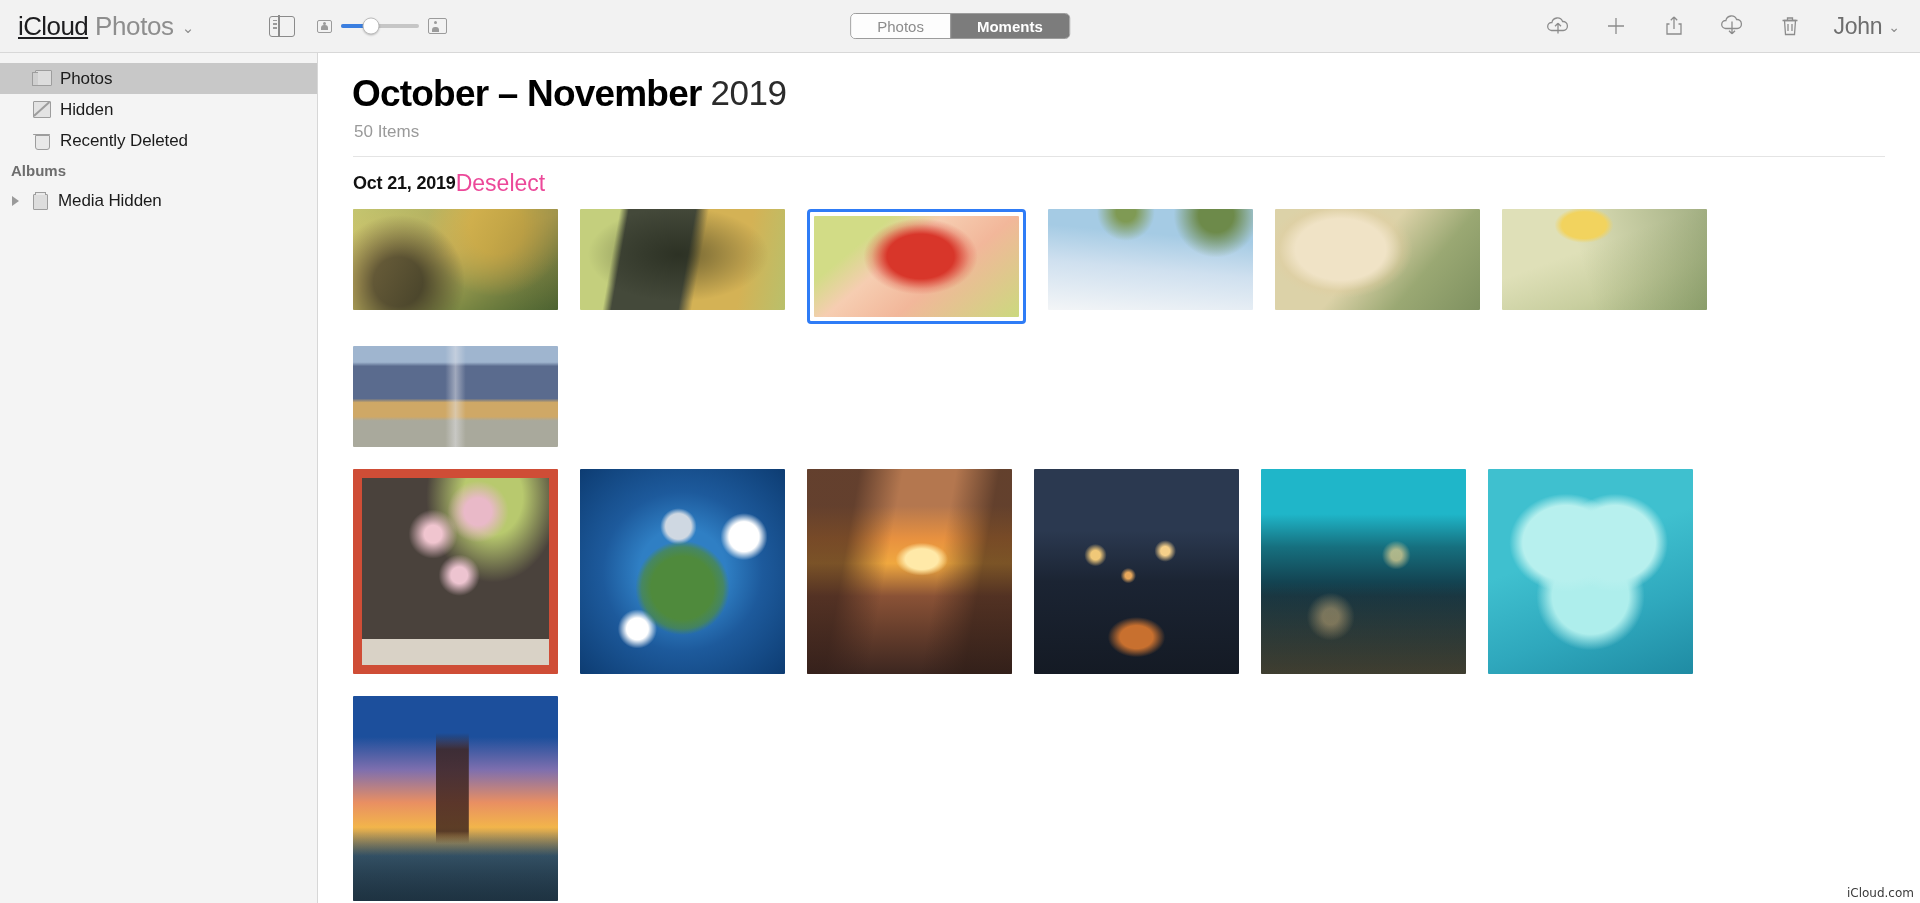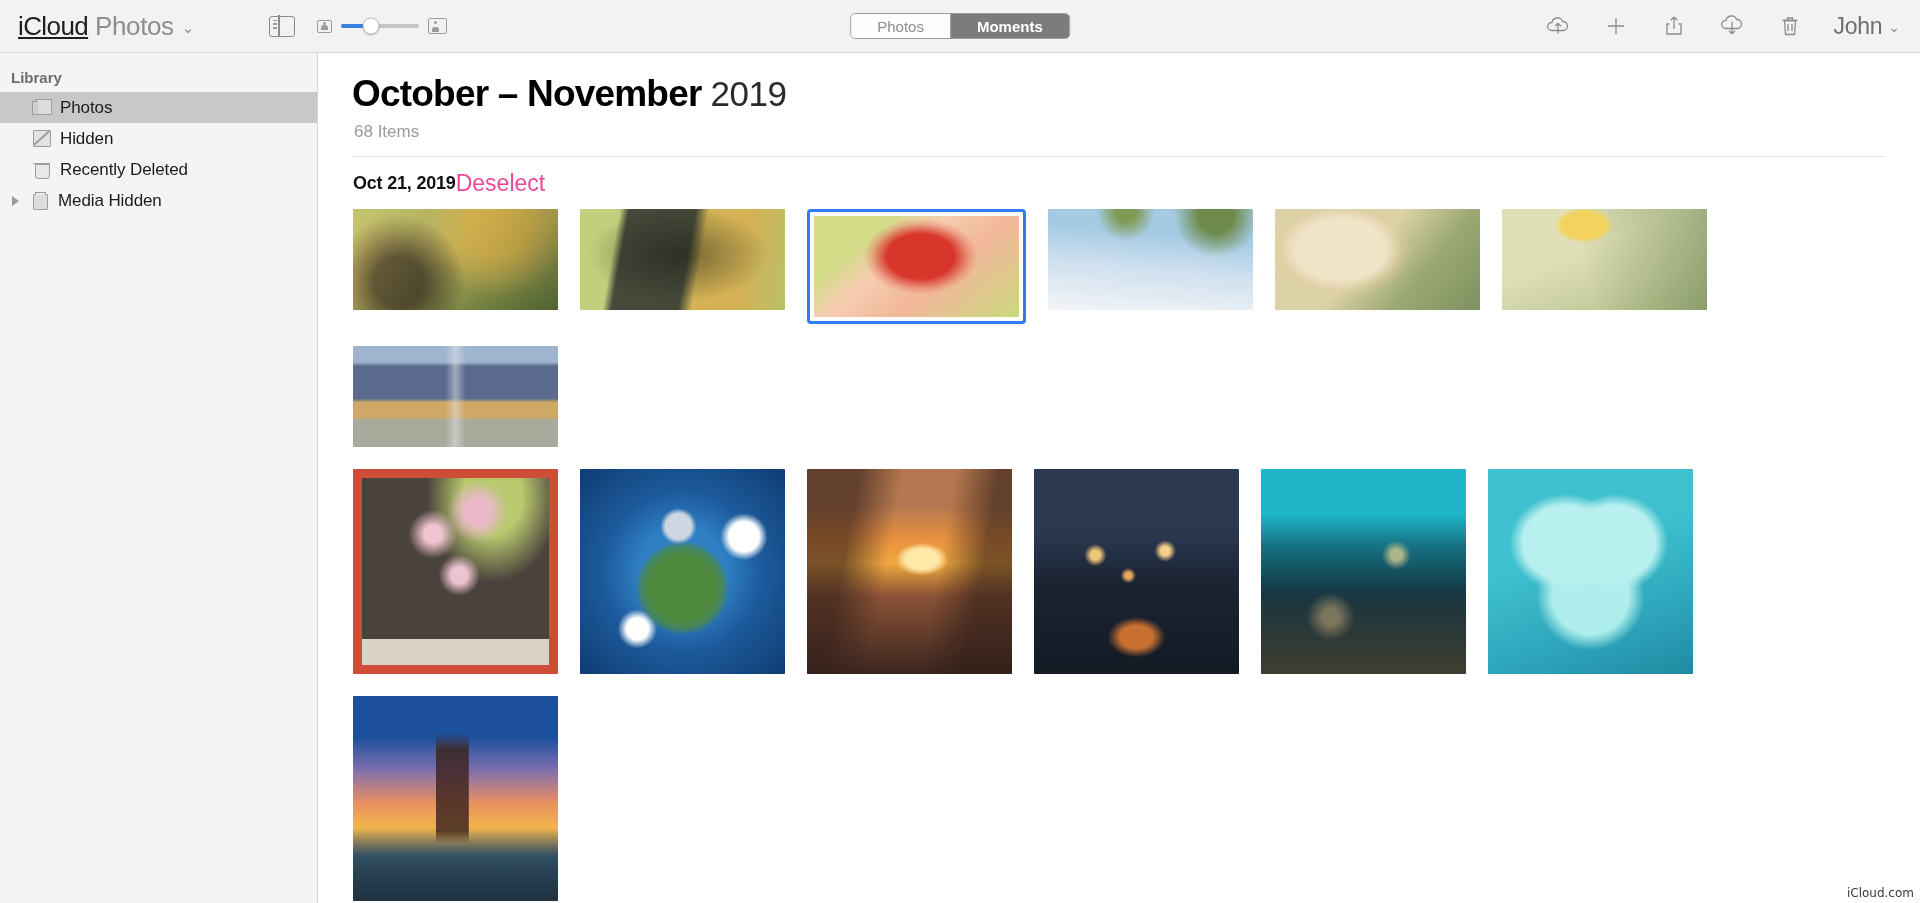--- a/index.html
+++ b/index.html
@@ -142,21 +142,21 @@
   }
   .ico-album:after {
     content: ""; position: absolute; left: 5px; top: 0px; width: 9px; height: 2px;
     border: 1.4px solid #9d9d9d; border-bottom: none; background: #eaeaea;
   }
 
   
   .main { flex: 1; background: #fff; position: relative; overflow: hidden; }
   .main-inner { padding: 0 22px 0 22px; }
 
-  .page-title { padding: 20px 0 0 12px; display: flex; align-items: center; gap: 9px; }
+  .page-title { padding: 20px 0 0 12px; display: flex; align-items: flex-start; gap: 9px; }
   .title-bold { font-size: 37px; font-weight: bold; color: #000; letter-spacing: -0.8px; }
   .title-year { font-size: 35px; color: #2b2b2b; letter-spacing: -0.5px; }
   .item-count { font-size: 17px; color: #9a9a9a; padding: 7px 0 0 14px; }
 
   .section { margin-top: 14px; }
   .sec-divider { height: 1px; background: #e4e4e4; margin: 0 13px; }
   .sec-head {
     display: flex; align-items: center; 
     padding: 13px 13px 12px 13px;
   }
@@ -247,51 +247,51 @@
       <span class="user-name">John</span>
       <span class="user-chev">⌄</span>
     </span>
   </div>
 </div>
 
 <div class="body">
 
   <div class="sidebar">
 
-    <div class="sb-header">Library</div>
 
     <div class="sb-item selected">
       <span class="sb-ico ico-photos"></span>
       <span class="sb-label">Photos</span>
     </div>
     <div class="sb-item">
       <span class="sb-ico ico-hidden"></span>
       <span class="sb-label">Hidden</span>
     </div>
     <div class="sb-item">
       <span class="sb-ico ico-trash"></span>
       <span class="sb-label">Recently Deleted</span>
     </div>
 
+    <div class="sb-header">Albums</div>
 
     <div class="sb-item indent">
       <span class="sb-arrow"></span>
       <span class="sb-ico ico-album"></span>
       <span class="sb-label">Media Hidden</span>
     </div>
   </div>
 
   <div class="main">
     <div class="main-inner">
 
       <div class="page-title">
         <span class="title-bold">October – November</span>
         <span class="title-year">2019</span>
       </div>
-      <div class="item-count">68 Items</div>
+      <div class="item-count">50 Items</div>
 
       <div class="section">
         <div class="sec-divider"></div>
         <div class="sec-head">
           <span class="sec-date">Oct 21, 2019</span>
           <span class="sec-action">Deselect</span>
         </div>
 
         <div class="grid">
           <div class="cell">

